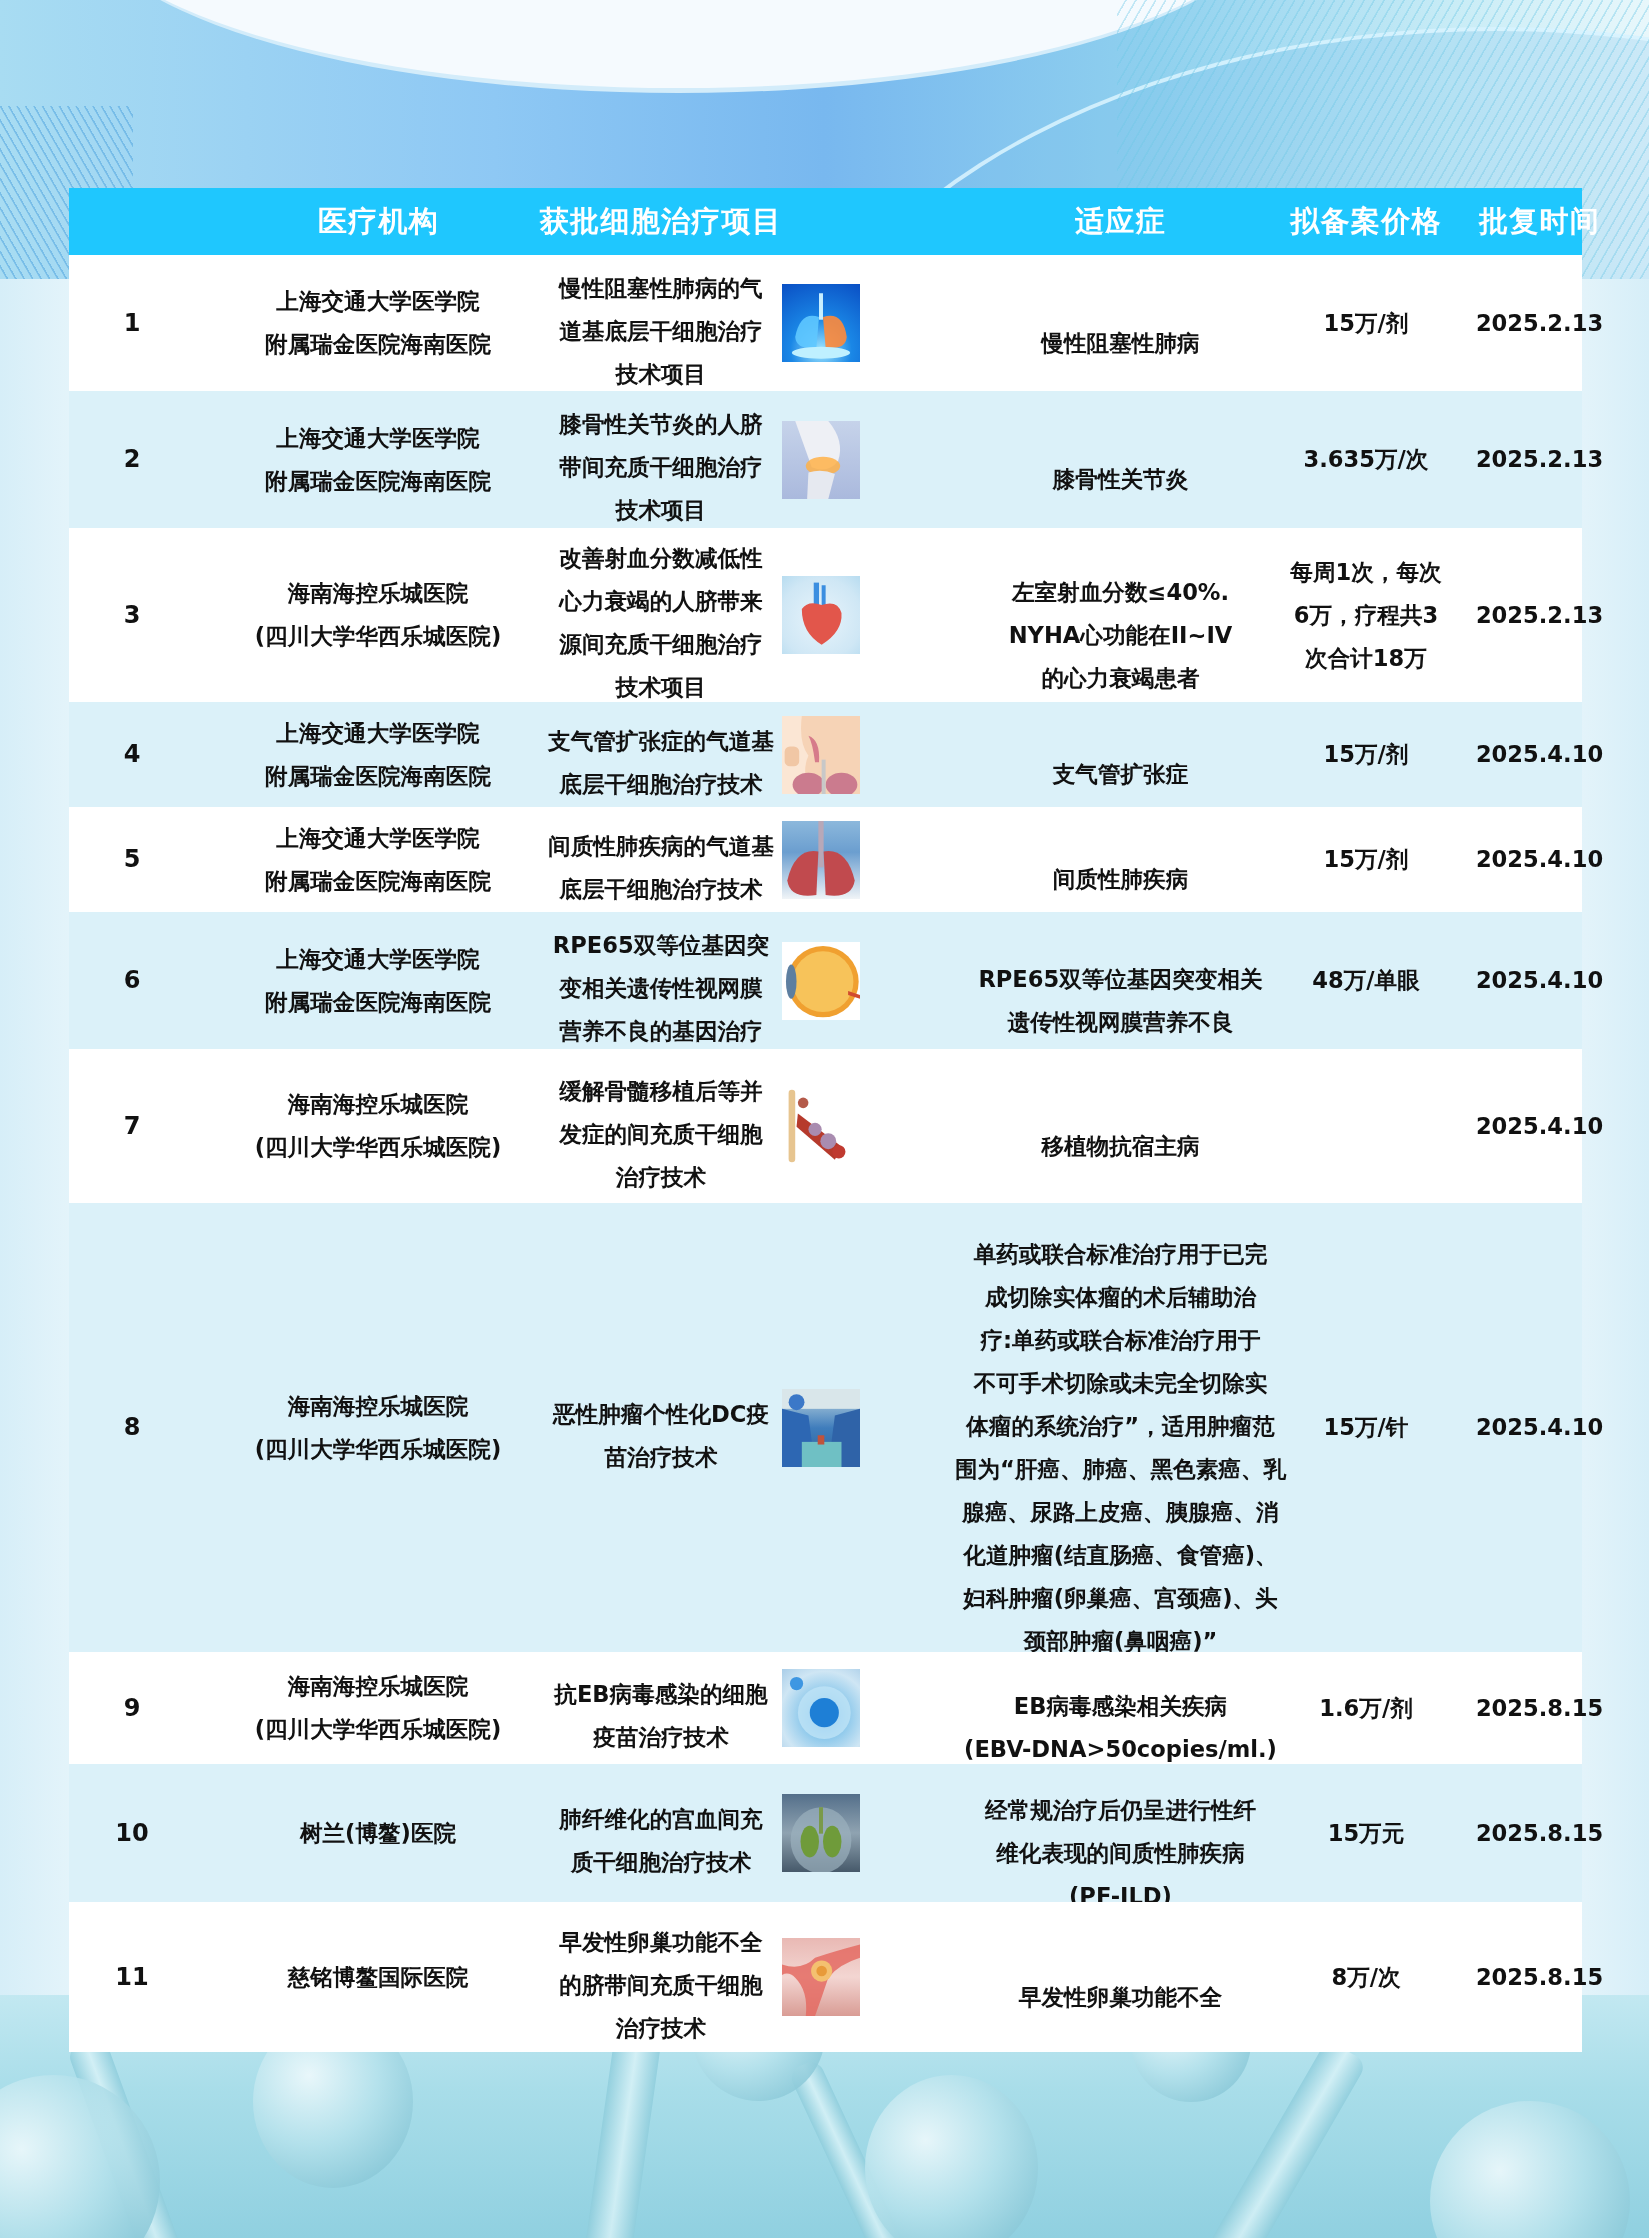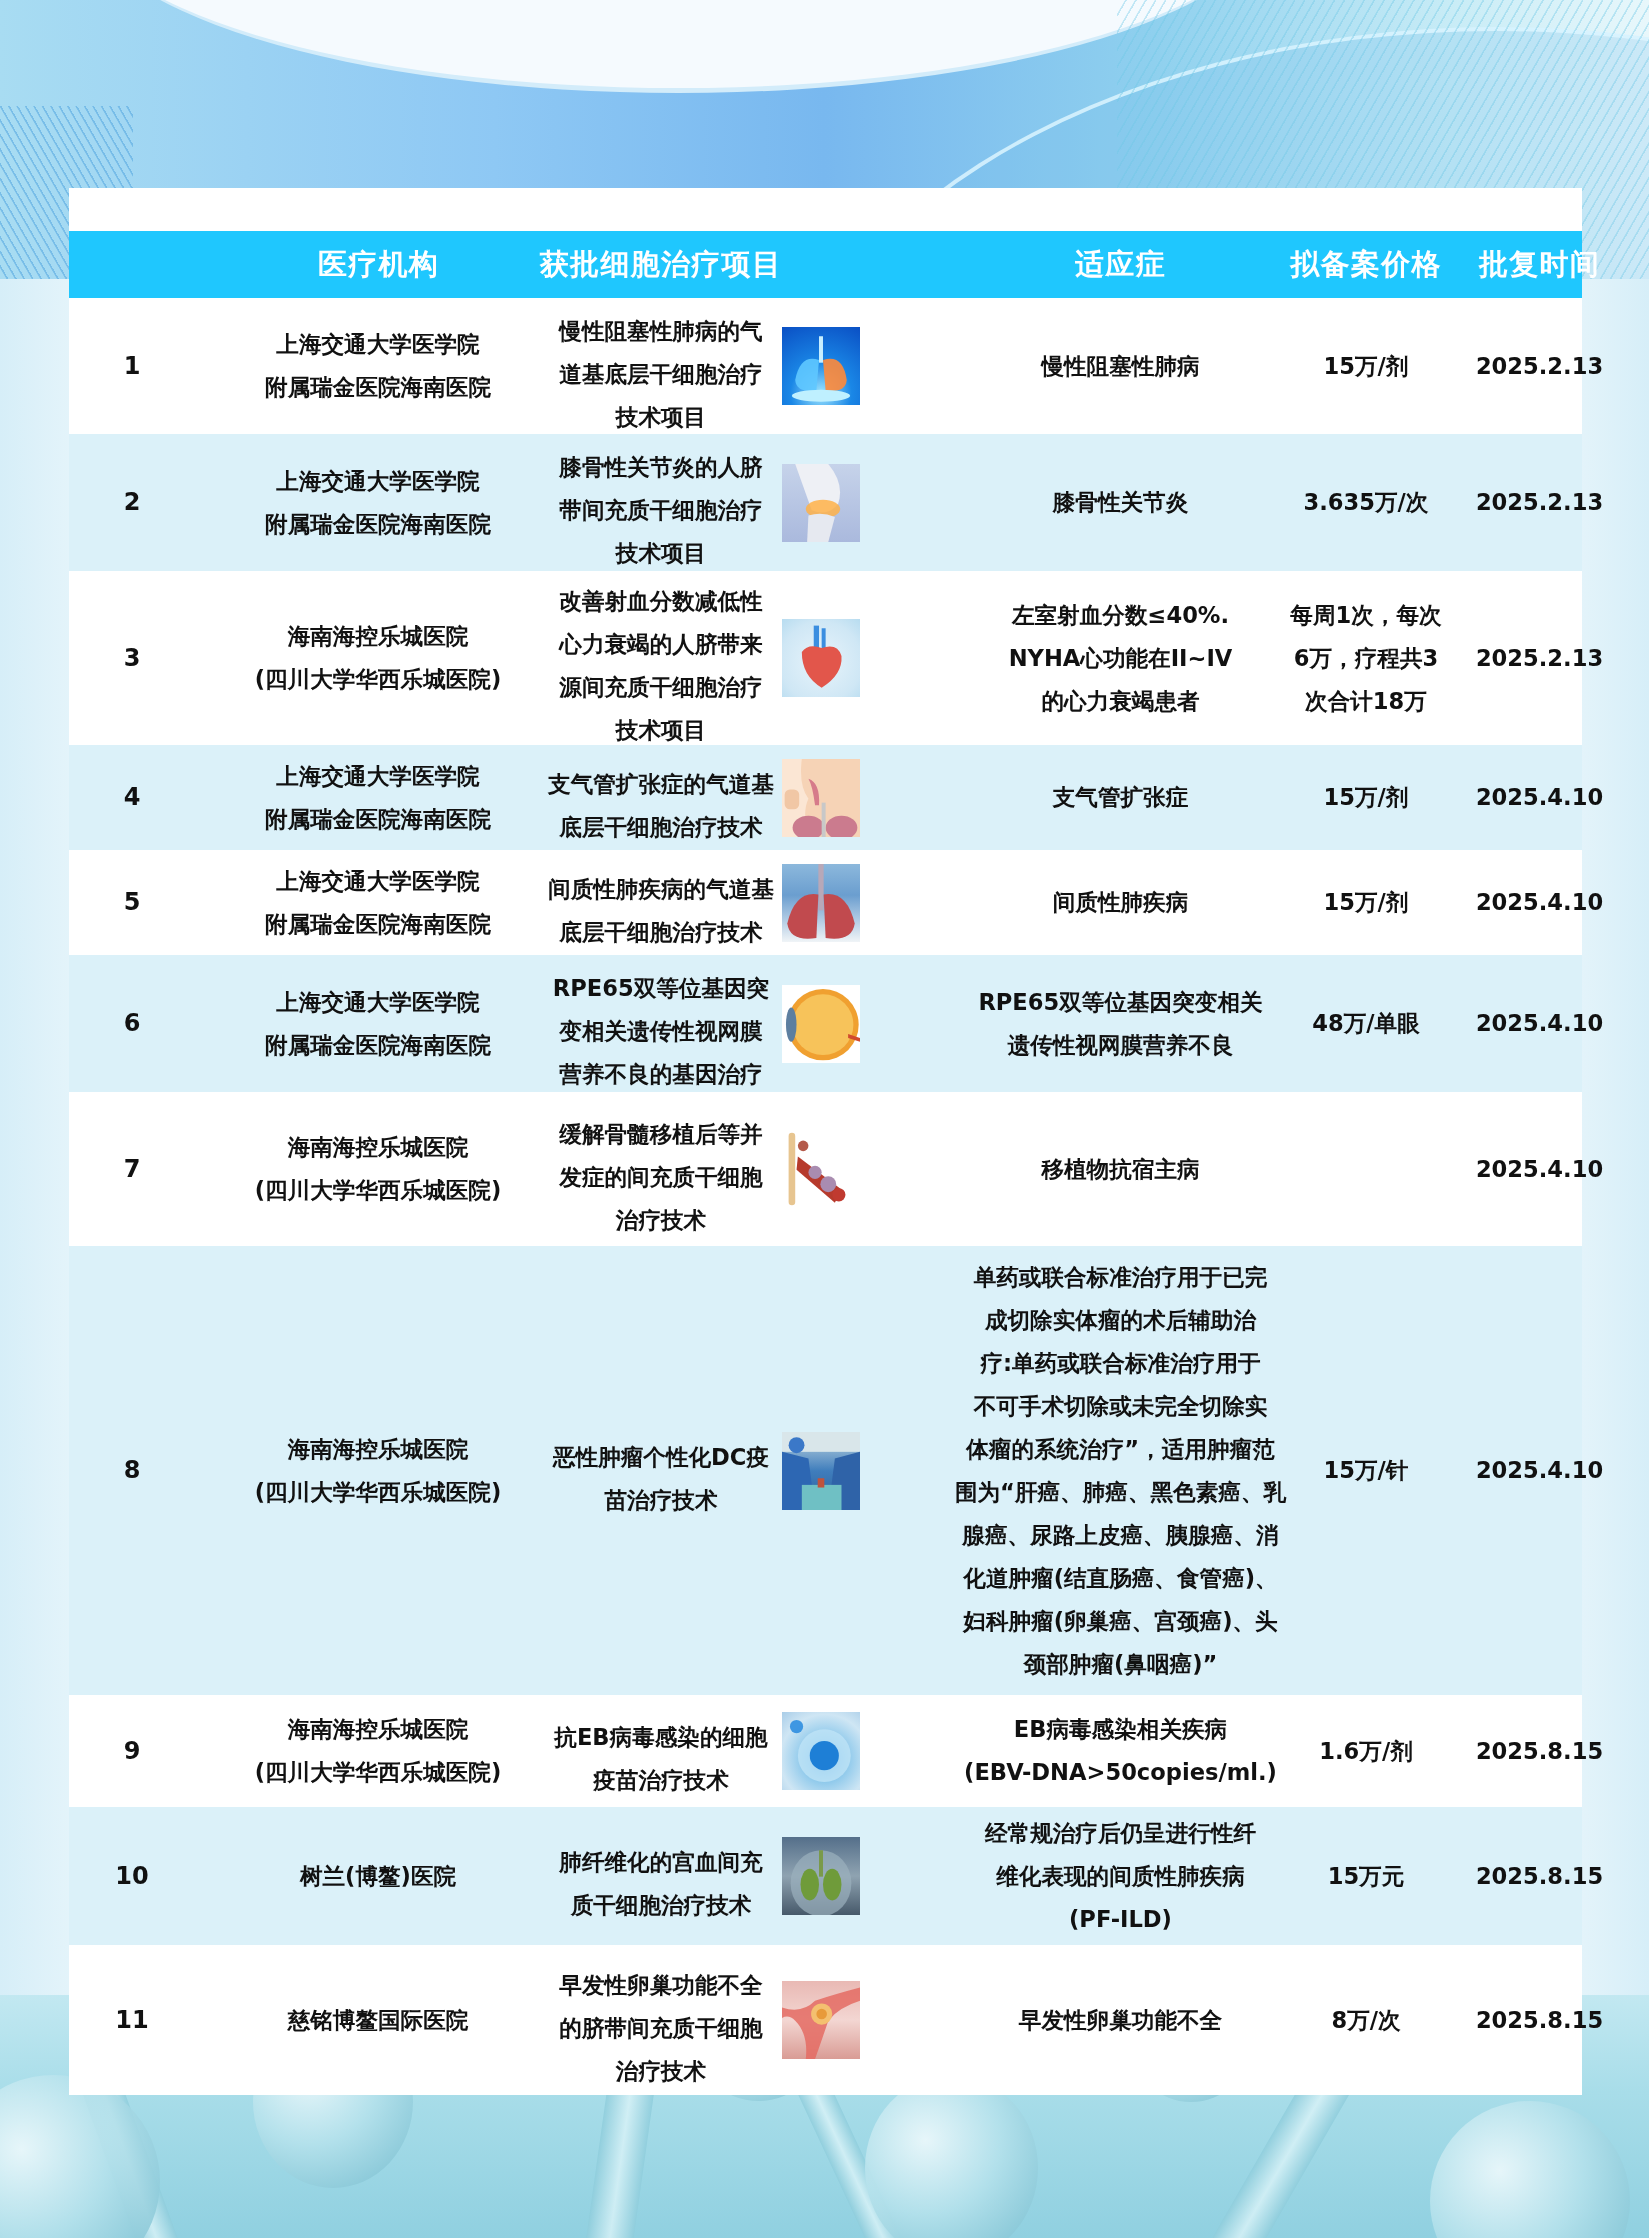--- a/index.html
+++ b/index.html
@@ -59,21 +59,20 @@
   .table {
     position: absolute; left: 69px; top: 188px; width: 1513px;
     background: #ffffff;
   }
   .thead {
     height: 67px; background: #1fc7fe;
     position: relative;
     color: #ffffff;
     font-weight: bold;
     font-size: 29px;
-    margin-top: 43px;
   }
   .thead .th {
     position: absolute; top: 0; height: 67px;
     display: flex; align-items: center; justify-content: center;
     letter-spacing: 1.3px;
   }
   .row { position: relative; width: 100%; }
   .row.alt { background: #dbf1f9; }
   .row.plain { background: #ffffff; }
   .cell {
@@ -83,21 +82,21 @@
     color: #111111;
     font-weight: bold;
     font-size: 22.6px;
     line-height: 43px;
   }
   .cell span { display: block; }
   .c-no { left: 0; width: 126px; font-size: 24px; }
   .c-org { left: 106px; width: 406px; }
   .c-item { left: 379px; width: 426px; margin-top: 8px; }
   .c-img { left: 709px; width: 85px; }
-  .c-ind { left: 772px; width: 559px; }
+  .c-ind { left: 772px; width: 559px; margin-top: 20px; }
   .c-price { left: 1124px; width: 346px; }
   .c-date { left: 1324px; width: 293px; }
   .thumb {
     width: 78px; height: 78px; position: relative; overflow: hidden;
   }
   .ind-long { line-height: 43px; font-size: 22.6px; }
 
   
   .t-lungs-blue { background: radial-gradient(circle at 50% 85%, #9fe6ff 0%, #1a87e6 40%, #0a4fc4 100%); }
   .t-knee { background: linear-gradient(180deg, #c6d3ea 0%, #aab9dd 100%); }

